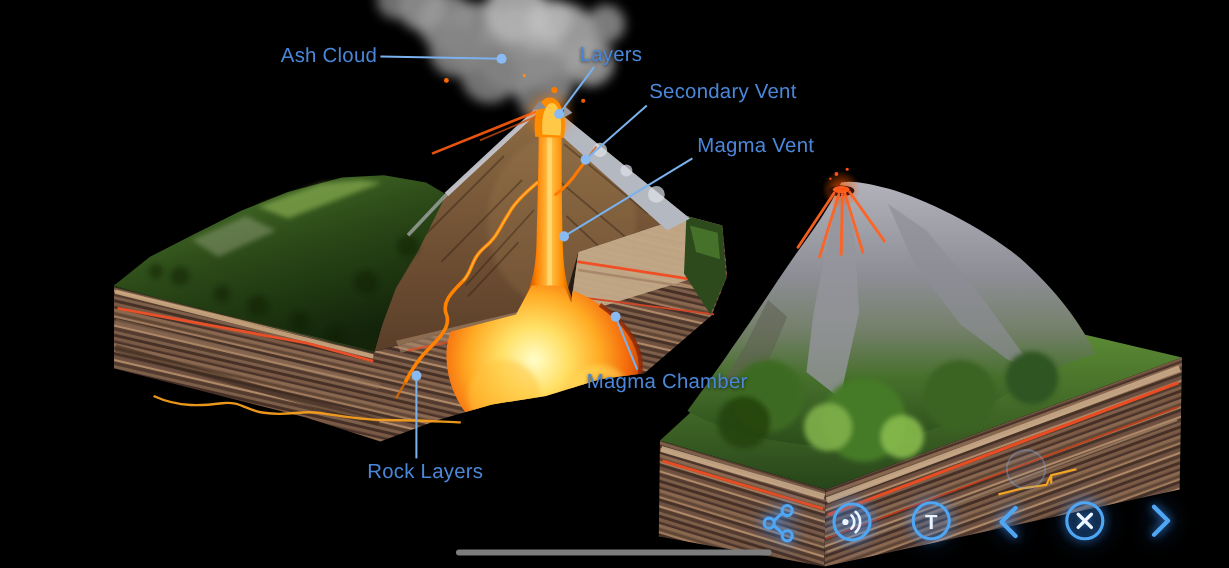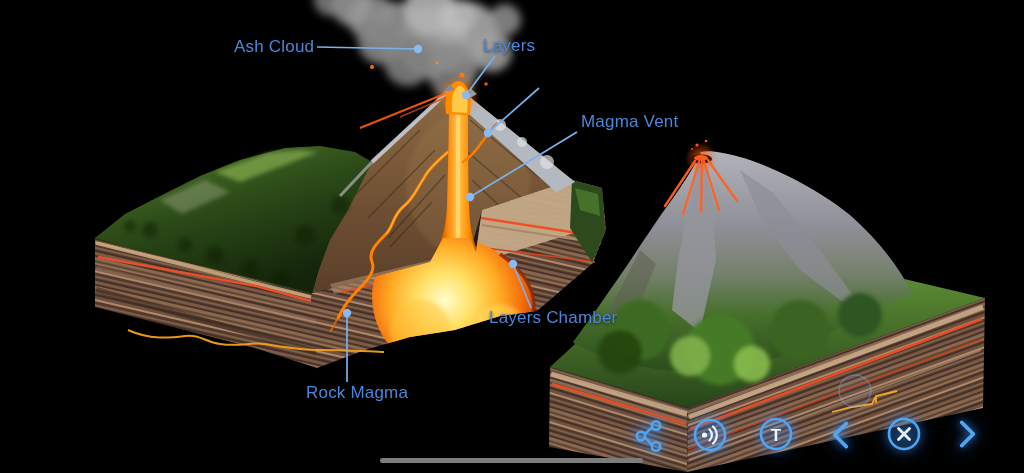--- a/index.html
+++ b/index.html
@@ -299,23 +299,24 @@
     <circle cx="466" cy="95" r="4.2"></circle>
     <circle cx="488" cy="133" r="4.2"></circle>
     <circle cx="470" cy="197" r="4.2"></circle>
     <circle cx="513" cy="264" r="4.2"></circle>
     <circle cx="347" cy="313" r="4.2"></circle>
   </g>
 </svg>
 
 <span class="lbl" style="left:234px;top:38px">Ash Cloud</span>
 <span class="lbl" style="left:483px;top:37px">Layers</span>
+<span class="lbl" style="left:541px;top:68px">Secondary Vent</span>
 <span class="lbl" style="left:581px;top:113px">Magma Vent</span>
-<span class="lbl" style="left:489px;top:309px">Layers Chamber</span>
-<span class="lbl" style="left:306px;top:384px">Rock Magma</span>
+<span class="lbl" style="left:489px;top:309px">Magma Chamber</span>
+<span class="lbl" style="left:306px;top:384px">Rock Layers</span>
 
 <button class="ctl" style="left:628px;top:414px">
   <svg width="38" height="38" viewBox="0 0 38 38">
     <circle class="stroke" cx="25" cy="8.5" r="4.2" stroke-width="2.4"></circle>
     <circle class="stroke" cx="10" cy="19" r="4.2" stroke-width="2.4"></circle>
     <circle class="stroke" cx="25" cy="29.5" r="4.2" stroke-width="2.4"></circle>
     <path class="stroke" d="M13.8,17.1 L21.2,10.4 M13.8,20.9 L21.2,27.6" stroke-width="2.4"></path>
   </svg>
 </button>
 

